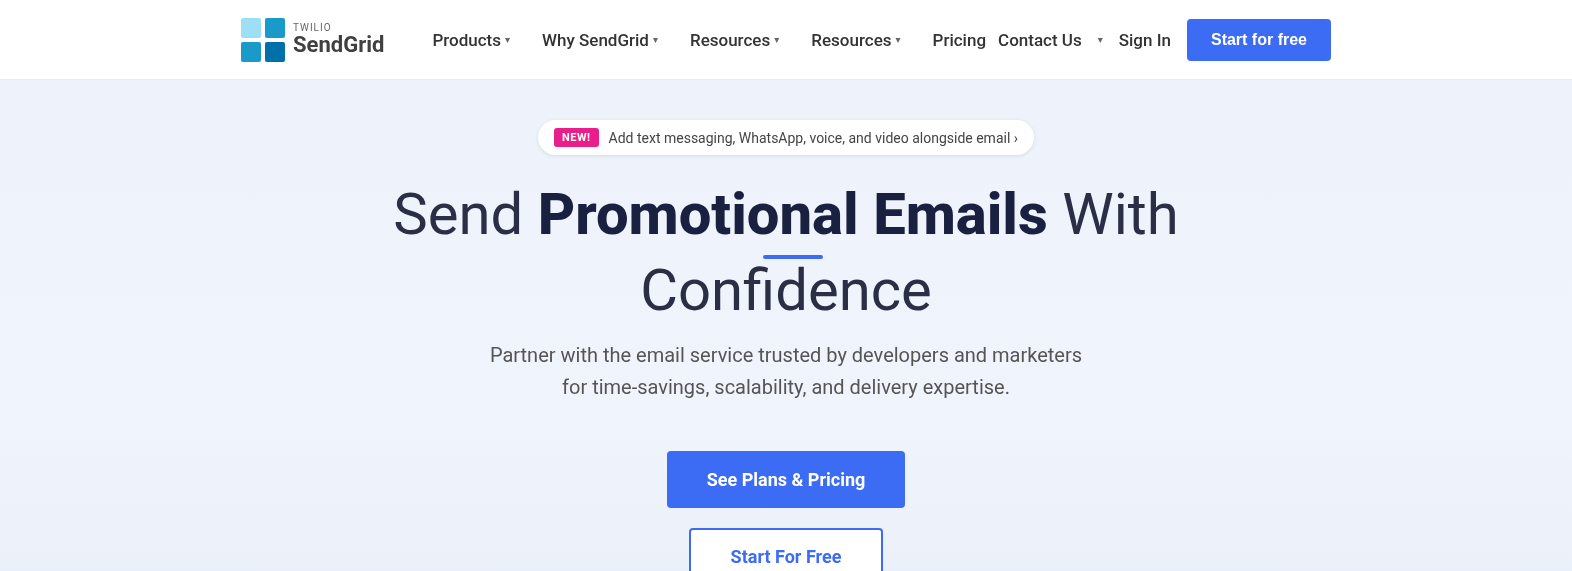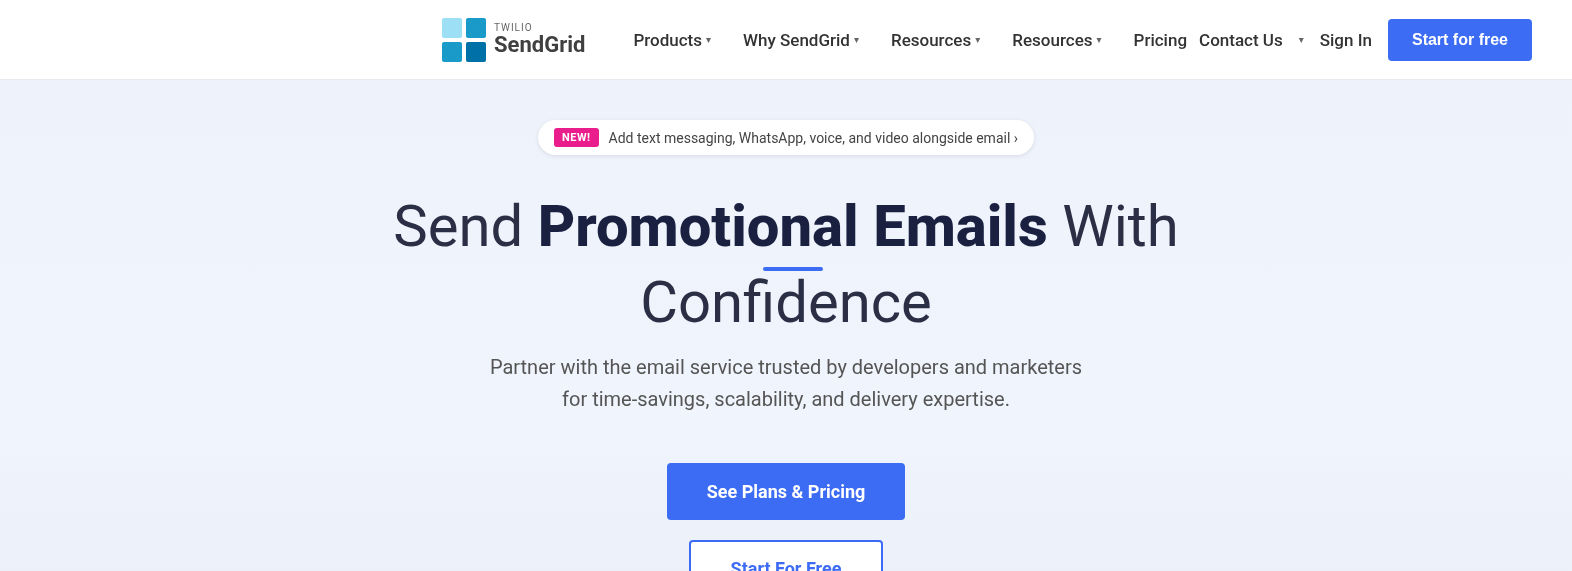--- a/index.html
+++ b/index.html
@@ -12,21 +12,21 @@
       font-family: -apple-system, BlinkMacSystemFont, 'Segoe UI', Roboto, Helvetica, Arial, sans-serif;
       width: 1572px;
       min-height: 571px;
       overflow-x: hidden;
     }
 
     
     .navbar {
       display: flex;
       align-items: center;
-      justify-content: flex-end;
+      justify-content: center;
       padding: 7px 40px;
       height: 80px;
       background: #ffffff;
       border-bottom: 1px solid #e8eaf0;
       position: relative;
       z-index: 10;
     }
 
     .nav-left {
       display: flex;
@@ -139,21 +139,21 @@
     }
 
     .new-badge-container {
       display: flex;
       align-items: center;
       gap: 0;
       background: #ffffff;
       border-radius: 20px;
       padding: 8px 16px;
       box-shadow: 0 1px 4px rgba(0,0,0,0.1);
-      margin-bottom: 40px;
+      margin-bottom: 28px;
       cursor: pointer;
     }
 
     .new-badge {
       background: #e91e8c;
       color: #ffffff;
       font-size: 11px;
       font-weight: 700;
       padding: 3px 8px;
       border-radius: 3px;

